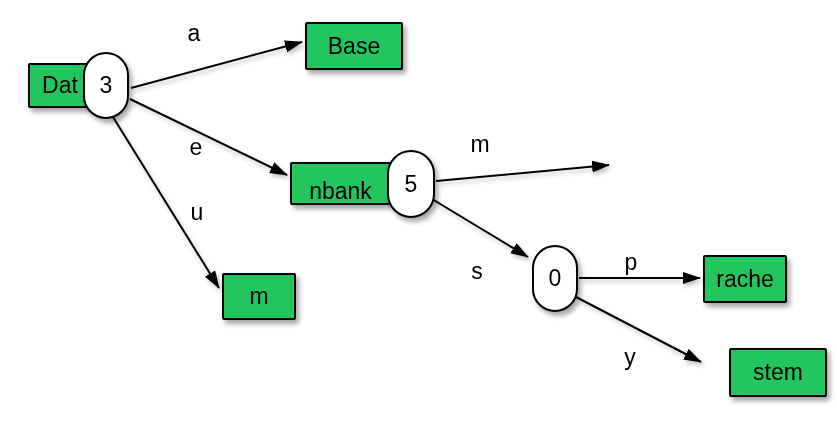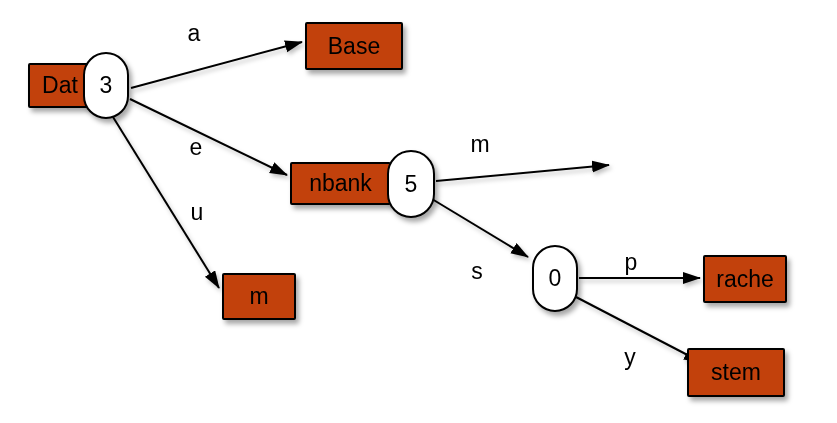--- a/index.html
+++ b/index.html
@@ -19,21 +19,21 @@
   .edges-svg {
     position: absolute;
     left: 0; top: 0;
     width: 837px; height: 423px;
     filter: drop-shadow(2px 3px 2px rgba(0,0,0,0.25));
     z-index: 1;
   }
   .node-box {
     position: absolute;
     box-sizing: border-box;
-    background: #c2410c;
+    background: #22c55e;
     border: 2.5px solid #000;
     border-radius: 2px;
     box-shadow: 3px 4px 5px rgba(0,0,0,0.35);
     display: flex;
     align-items: center;
     justify-content: center;
     font-size: 23px;
     line-height: 1;
     z-index: 2;
   }
@@ -92,37 +92,37 @@
       <span>Dat</span>
     </div>
   <div class="node-pill" style="left:83px;  top:52px;  width:46px;  height:67px;">
       <span>3</span>
     </div>
 
   <div class="node-box" style="left:305px; top:22px;  width:98px;  height:48px;">
       <span>Base</span>
     </div>
 
-  <div class="node-box" style="left:290px; top:162px; width:101px; height:43px;">
+  <div class="node-box" style="left:290px; top:162px; width:101px; height:43px;align-items:flex-end;">
       <span>nbank</span>
     </div>
   <div class="node-pill" style="left:387px; top:150px; width:48px;  height:68px;">
       <span>5</span>
     </div>
 
   <div class="node-box" style="left:222px; top:273px; width:74px;  height:47px;">
       <span>m</span>
     </div>
 
 
   <div class="node-pill" style="left:532px; top:245px; width:46px;  height:67px;">
       <span>0</span>
     </div>
 
   <div class="node-box" style="left:703px; top:255px; width:84px; height:48px;">
       <span>rache</span>
     </div>
 
-  <div class="node-box" style="left:687px; top:348px; width:98px;  height:49px;">
+  <div class="node-box" style="left:729px; top:348px; width:98px;  height:49px;">
       <span>stem</span>
     </div>
 
 </div>
 
 </body></html>

